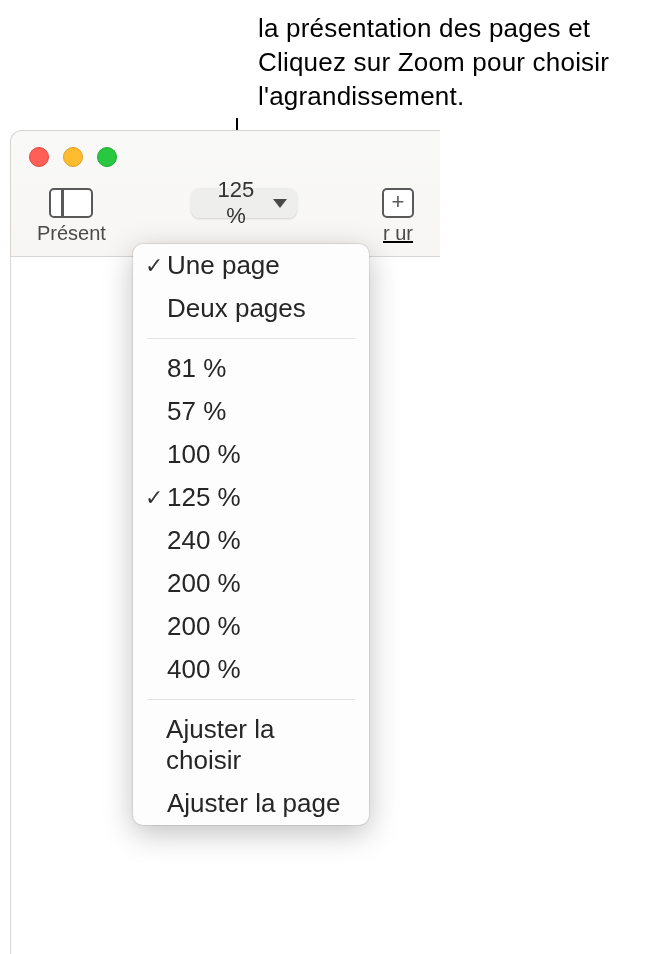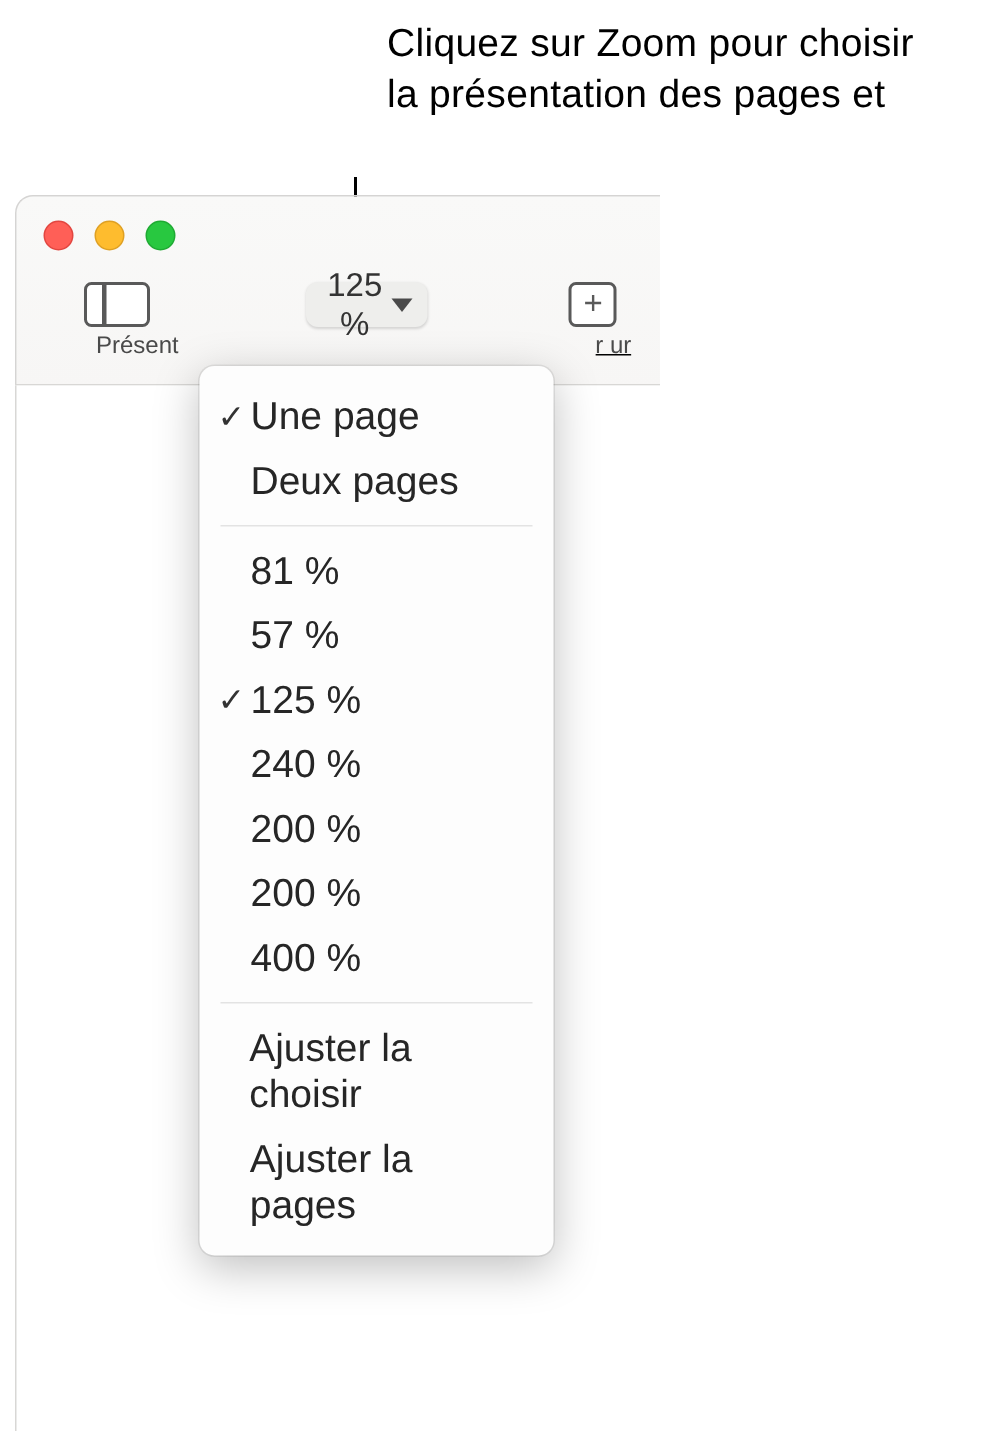--- a/index.html
+++ b/index.html
@@ -118,26 +118,25 @@
       position: absolute;
       top: 50%;
       left: 50%;
       transform: translate(-50%, -52%);
       font-size: 22px;
       color: #595959;
       font-weight: 400;
     }
     
     .toolbar-label {
-      font-size: 16px;
+      font-size: 20px;
       color: #4a4a4a;
       white-space: nowrap;
       overflow: hidden;
       max-width: 88px;
-      margin-left: 27px;
     }
     
     .zoom-button {
       background: #eeeeec;
       border: none;
       border-radius: 8px;
       padding: 2px 10px 2px 14px;
       height: 30px;
       display: flex;
       align-items: center;
@@ -176,21 +175,21 @@
     }
     
     .menu {
       position: absolute;
       top: 244px;
       left: 133px;
       width: 236px;
       background: #fdfdfd;
       border-radius: 10px;
       box-shadow: 0 8px 30px rgba(0,0,0,0.25), 0 0 0 1px rgba(0,0,0,0.08);
-      padding: 12px 0;
+      padding: 0 0;
     }
     
     .menu-item {
       display: flex;
       align-items: center;
       padding: 6px 20px 6px 12px;
       font-size: 26px;
       color: #262626;
       cursor: default;
     }
@@ -211,22 +210,23 @@
     .menu-divider {
       height: 1px;
       background: #e3e3e3;
       margin: 8px 14px;
     }
   </style>
 </head>
 <body>
 
 <div class="annotation">
+  <div>la présentation des pages et</div>
   <div>Cliquez sur Zoom pour choisir</div>
-  <div>la présentation des pages et</div>
+  <div>l'agrandissement.</div>
 </div>
 
 <div class="callout-line"></div>
 
 <div class="window">
   <div class="traffic-lights">
     <div class="light red"></div>
     <div class="light yellow"></div>
     <div class="light green"></div>
   </div>
@@ -264,20 +264,23 @@
       </div>
     </div>
   <div class="menu-divider"></div>
   <div id="zoom-section">
       <div class="menu-item">
         <span>81 %</span>
       </div>
       <div class="menu-item">
         <span>57 %</span>
       </div>
+      <div class="menu-item">
+        <span>100 %</span>
+      </div>
       <div class="menu-item checked">
         <span>125 %</span>
       </div>
       <div class="menu-item">
         <span>240 %</span>
       </div>
       <div class="menu-item">
         <span>200 %</span>
       </div>
       <div class="menu-item">
@@ -286,16 +289,16 @@
       <div class="menu-item">
         <span>400 %</span>
       </div>
     </div>
   <div class="menu-divider"></div>
   <div id="fit-section">
       <div class="menu-item">
         <span>Ajuster la choisir</span>
       </div>
       <div class="menu-item">
-        <span>Ajuster la pages</span>
+        <span>Ajuster la page</span>
       </div>
     </div>
 </div>
 
 </body></html>

